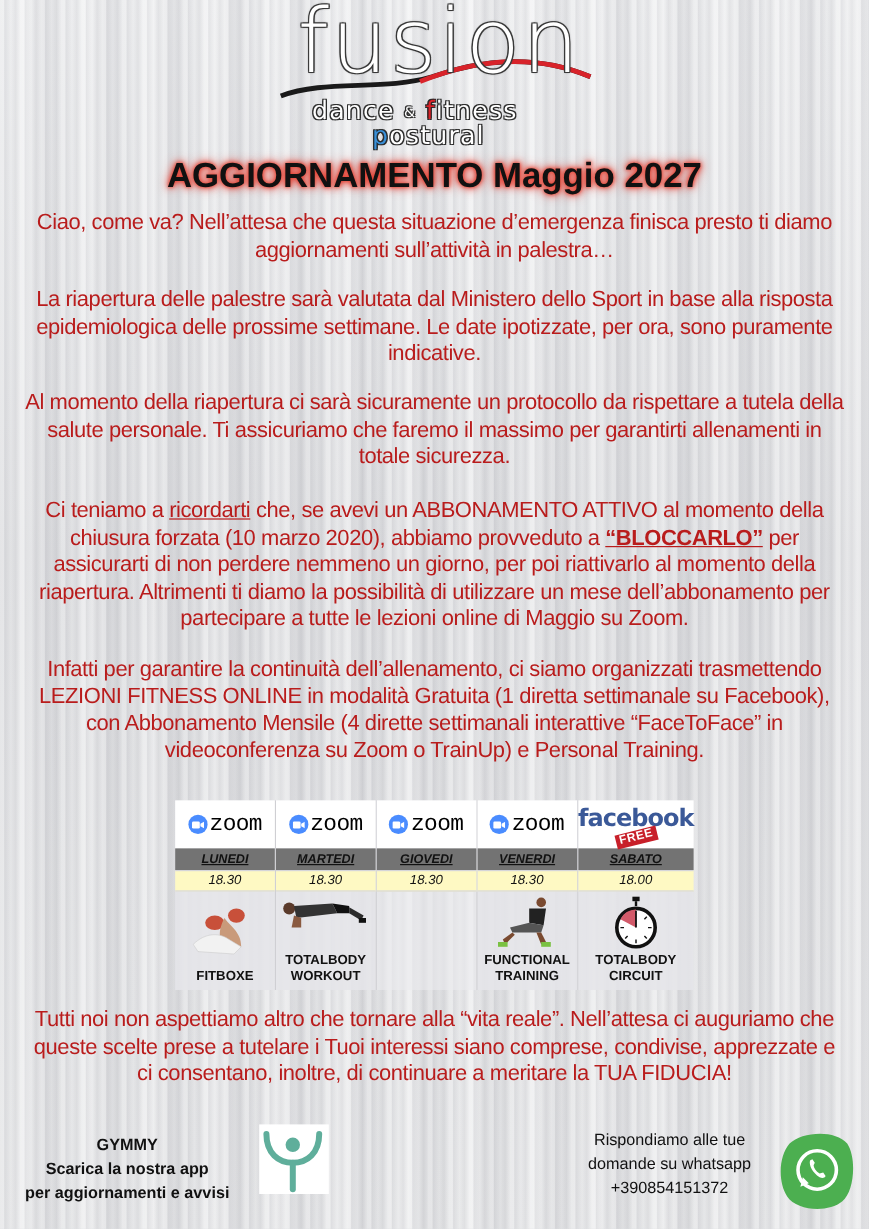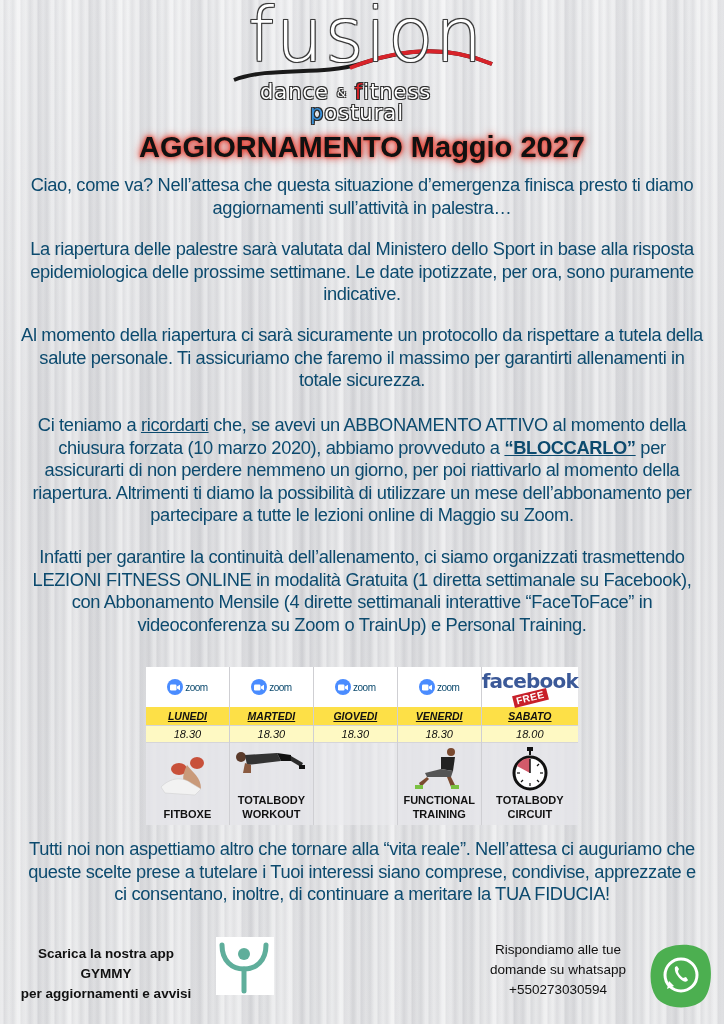--- a/index.html
+++ b/index.html
@@ -47,51 +47,51 @@
   .title {
     position: absolute; left: 0; top: 131px; width: 724px; text-align: center;
     font-family: "Liberation Sans", sans-serif; font-weight: bold; font-size: 29px;
     color: #111;
     text-shadow: 0 0 6px #e23a2e, 0 0 3px #e8452f, 0 0 10px rgba(226,58,46,0.8);
   }
 
   .para {
     position: absolute; left: 20px; width: 684px; text-align: center;
     font-family: "Liberation Sans", sans-serif; font-size: 18.3px; line-height: 22.5px;
-    color: #0c4a6e; letter-spacing: -0.35px;
+    color: #b91c1c; letter-spacing: -0.35px;
   }
   .para u { text-decoration: underline; }
   .para .bold-u { font-weight: bold; text-decoration: underline; }
 
   
   .schedule {
     position: absolute; left: 146px; top: 667px; width: 432px;
     display: grid; grid-template-columns: repeat(5, 1fr);
     background: rgba(235,235,238,0.6);
   }
   .col { border-right: 1px solid #cfcfd3; display: flex; flex-direction: column; }
   .col:last-child { border-right: none; }
   .cell-logo {
     height: 40px; background: #fff; display: flex; align-items: center; justify-content: center;
   }
   .zoom-logo { display: flex; align-items: center; gap: 2px; }
   .zoom-badge {
     width: 16px; height: 16px; border-radius: 50%; background: #4a8cff;
     display: flex; align-items: center; justify-content: center;
   }
-  .zoom-text { font-family: Liberation Sans, sans-serif; font-size: 10px; color: #0c4a6e; letter-spacing: -0.5px; }
+  .zoom-text { font-family: Liberation Mono, monospace; font-size: 19px; color: #000000; letter-spacing: -0.5px; }
   .fb-logo { position: relative; display: flex; flex-direction: column; align-items: center; }
   .fb-text { font-family: "DejaVu Sans", sans-serif; font-weight: bold; font-size: 20px; color: #3b5998; letter-spacing: -0.8px; line-height: 1; }
   .fb-free {
     margin-top: 1px; background: #c8202a; color: #fff; font-weight: bold; font-size: 10px;
     padding: 0 3px; transform: rotate(-14deg); line-height: 12px; letter-spacing: 0.5px;
   }
   .cell-day {
     height: 18px; display: flex; align-items: center; justify-content: center;
-    background: #fde047;
+    background: #737373;
     font-size: 10.5px; font-weight: bold; font-style: italic; text-decoration: underline;
     color: #111;
   }
   .cell-time {
     height: 18px; display: flex; align-items: center; justify-content: center;
     background: #fef9c3; font-size: 11px; color: #111; border-top: 1px solid #d5d5d9; border-bottom: 1px solid #d5d5d9; font-style: italic;
   }
   .cell-class {
     height: 82px; position: relative; display: flex; flex-direction: column; align-items: center; justify-content: flex-end;
     padding-bottom: 4px; background: rgba(228,228,232,0.7);
@@ -262,36 +262,36 @@
         </g>
       </svg>
       <div class="class-name">TOTALBODY CIRCUIT</div>
     </div>
   </div>
 </div>
 
 <p class="para" style="top:838px;">Tutti noi non aspettiamo altro che tornare alla “vita reale”. Nell’attesa ci auguriamo che queste scelte prese a tutelare i Tuoi interessi siano comprese, condivise, apprezzate e ci consentano, inoltre, di continuare a meritare la TUA FIDUCIA!</p>
 
 <div class="footer-left">
+  <div>GYMMY</div>
   <div>Scarica la nostra app</div>
-  <div>GYMMY</div>
   <div>per aggiornamenti e avvisi</div>
 </div>
 <div class="gymmy-icon">
   <svg width="58" height="58" viewBox="0 0 58 58">
     <circle cx="28" cy="17" r="6" fill="#5fae9b"></circle>
     <path d="M6 8 C6 24, 16 32, 28 32 C40 32, 50 24, 50 8" fill="none" stroke="#5fae9b" stroke-width="5" stroke-linecap="round"></path>
     <line x1="28" y1="32" x2="28" y2="54" stroke="#5fae9b" stroke-width="5" stroke-linecap="round"></line>
   </svg>
 </div>
 
 <div class="footer-right">
   <div>Rispondiamo alle tue</div>
   <div>domande su whatsapp</div>
-  <div>+550273030594</div>
+  <div>+390854151372</div>
 </div>
 <div class="whatsapp-icon">
   <svg width="62" height="66" viewBox="0 0 62 66">
     <path d="M8 10 C18 0, 46 -2, 56 10 C64 22, 62 50, 52 58 C40 68, 14 66, 6 54 C-2 42, -1 20, 8 10Z" fill="#4caf50"></path>
     <circle cx="31" cy="32" r="16" fill="none" stroke="#fff" stroke-width="3"></circle>
     <path d="M17 46 L19 38 L24 43Z" fill="#fff"></path>
     <path d="M25 24 C24 28, 27 34, 33 38 C35 39, 37 39, 38 37 L36 34 L33 35 C30 33, 28 30, 28 28 L29 26 L27 23Z" fill="#fff"></path>
   </svg>
 </div>
 

